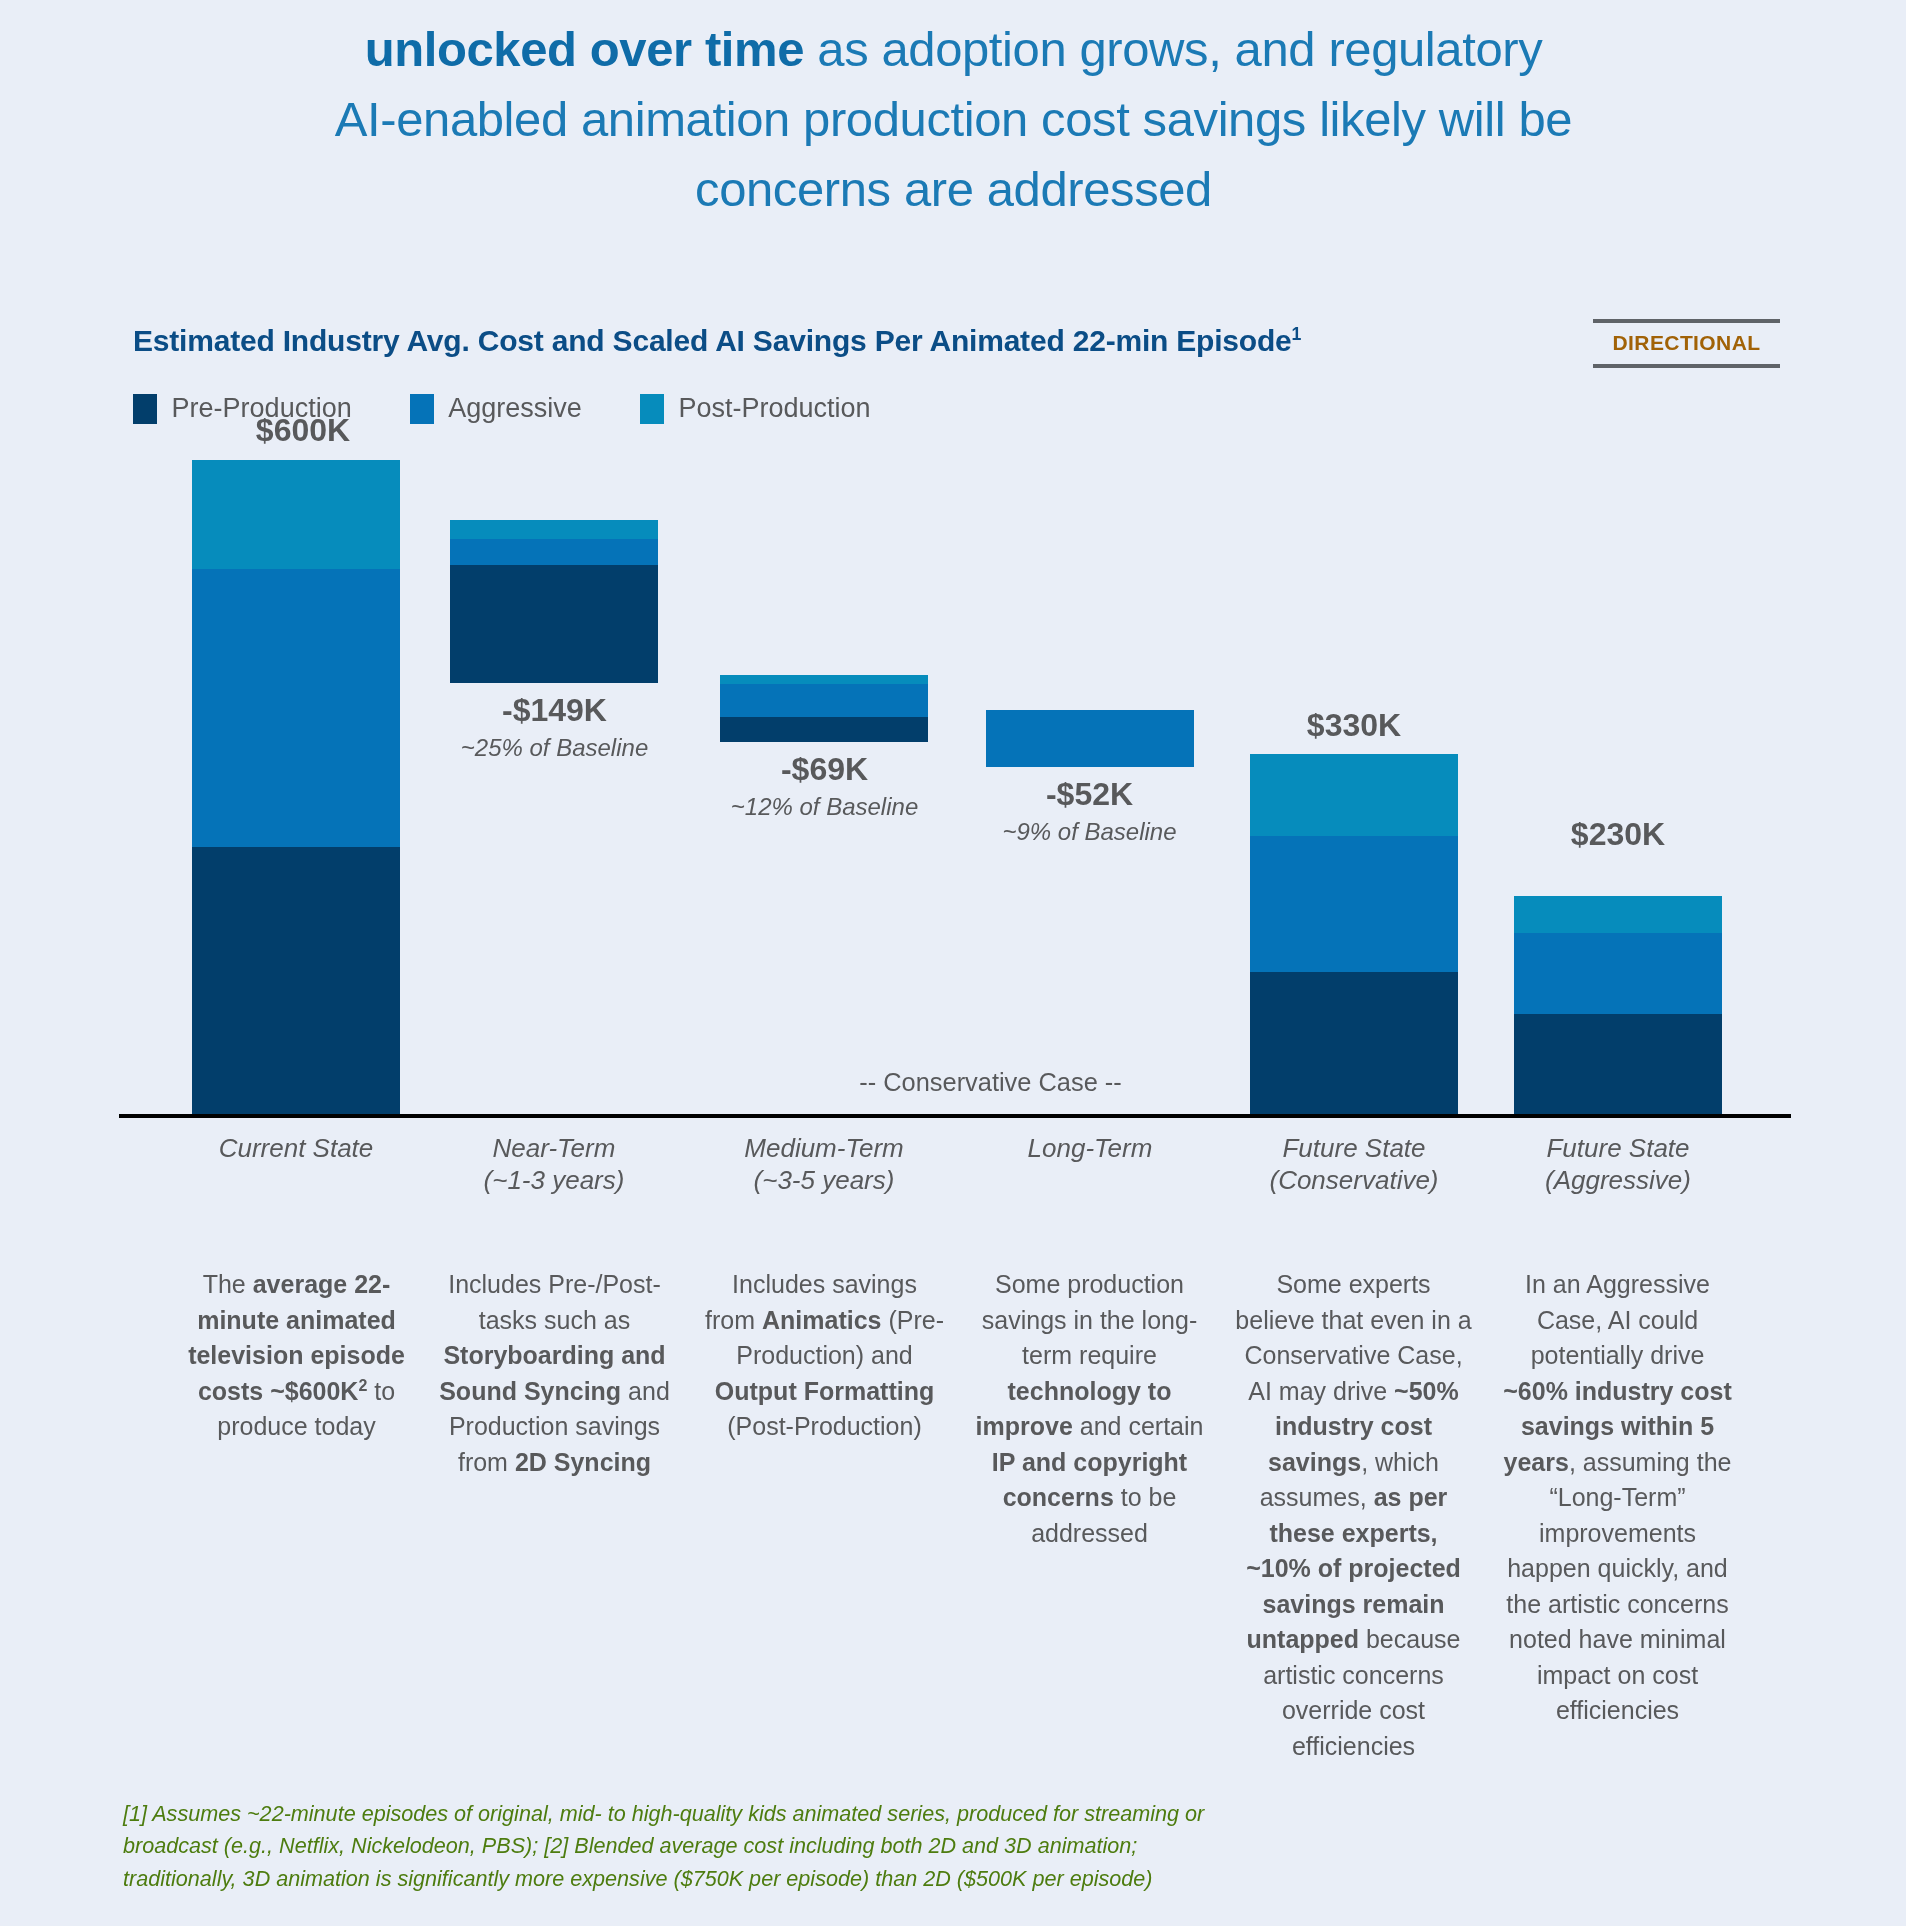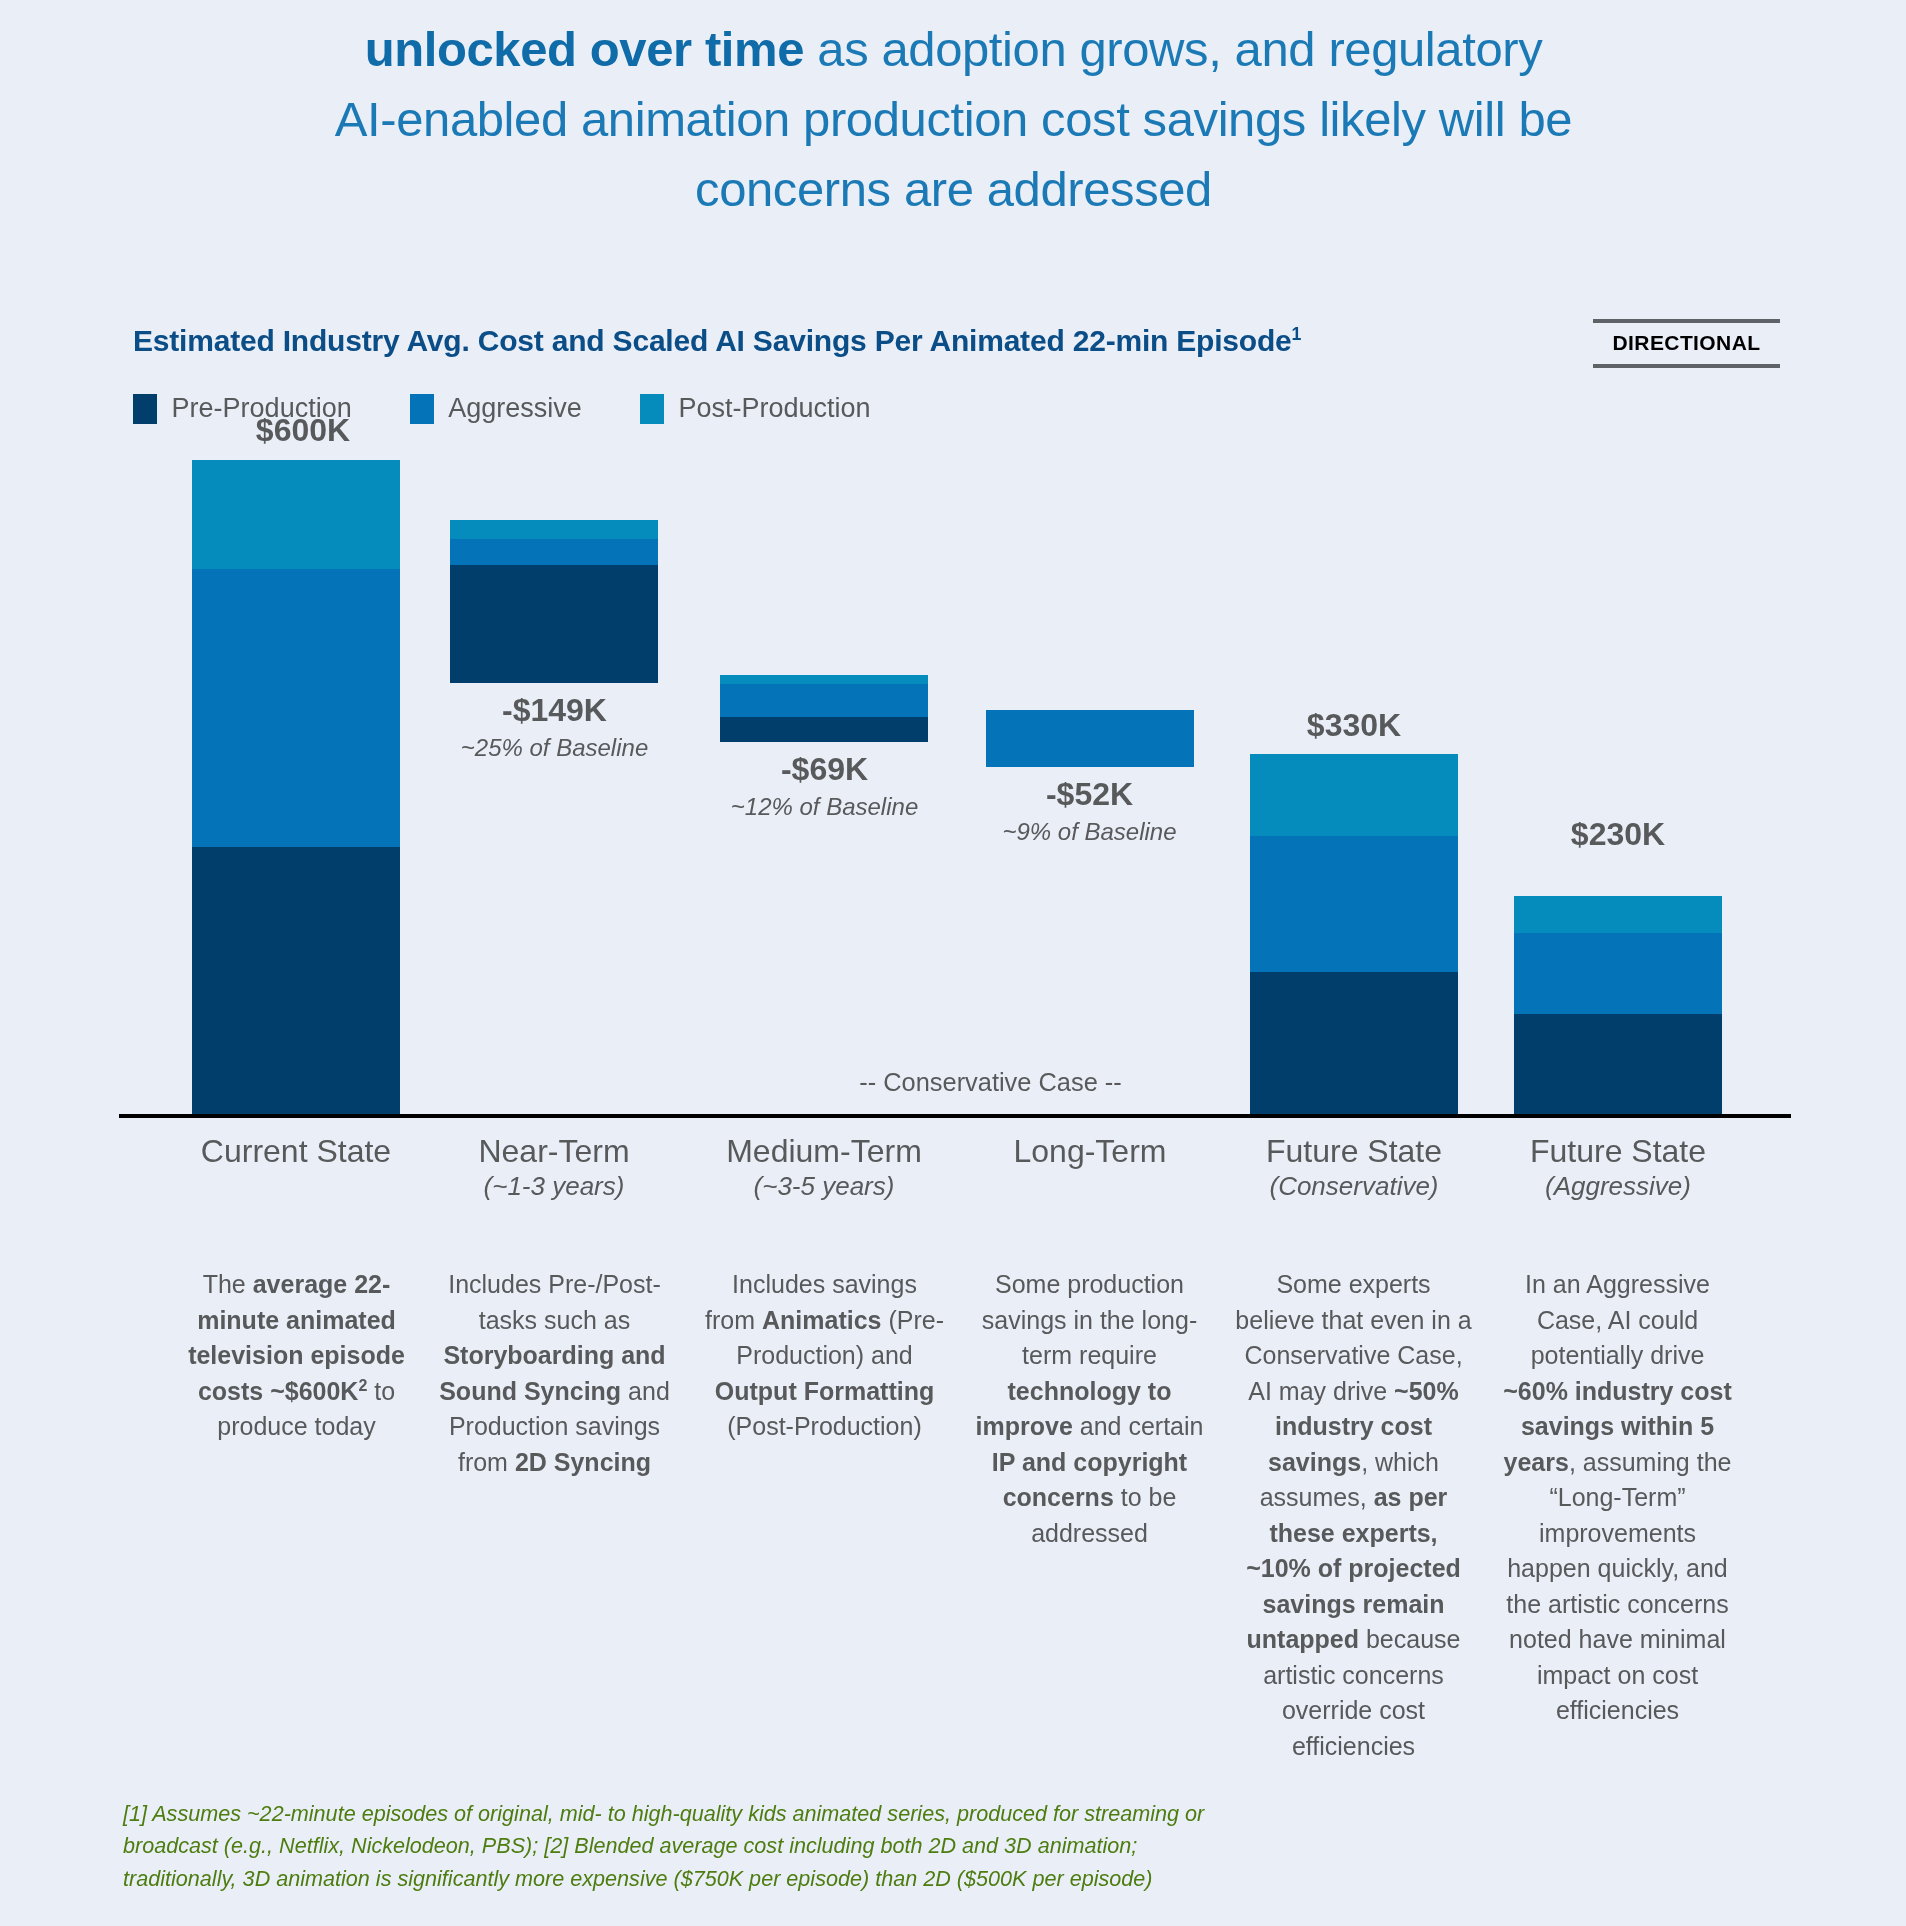--- a/index.html
+++ b/index.html
@@ -28,21 +28,21 @@
     color:#0b4d86;font-size:30px;font-weight:700;letter-spacing:-0.2px;
   }
   .chart-title sup{font-size:17.7px;vertical-align:super;}
 
   .directional{
     position:absolute;left:1593px;top:319px;width:187px;
     text-align:center;
   }
   .directional .rule{height:3.5px;background:#5f6368;width:100%;}
   .directional .dlabel{
-    color:#000000;font-size:21px;font-weight:700;letter-spacing:0.4px;
+    color:#a16207;font-size:21px;font-weight:700;letter-spacing:0.4px;
     padding:8.5px 0 9.2px 0;
   }
 
   
   .legend{position:absolute;left:133px;top:393px;display:flex;align-items:center;}
   .legend-item{display:flex;align-items:center;margin-right:58px;}
   .swatch{width:24px;height:30px;margin-right:14.6px;}
   .legend-label{color:#58595b;font-size:27px;}
 
   
@@ -67,21 +67,21 @@
   }
   .bar-under{
     position:absolute;width:239px;text-align:center;
   }
   .bar-under .val{color:#58595b;font-size:32px;font-weight:700;display:block;}
   .bar-under .pct{color:#58595b;font-size:24px;font-style:italic;display:block;margin-top:5.4px;}
 
   
   .cats{position:absolute;left:119px;top:1133px;width:1672px;height:108px;}
   .cat{position:absolute;width:270px;text-align:center;color:#58595b;}
-  .cat .c1{font-size:32px;display:block;}
+  .cat .c1{font-size:26px;display:block;font-style:italic;}
   .cat .c2{font-size:26px;font-style:italic;display:block;line-height:1.25;}
 
   
   .descs{position:absolute;left:119px;top:1267px;width:1672px;}
   .desc{position:absolute;width:239px;text-align:center;color:#58595b;
         font-size:25px;line-height:1.42;}
   .desc b{font-weight:700;}
   .desc sup{font-size:16px;vertical-align:super;}
 
   

